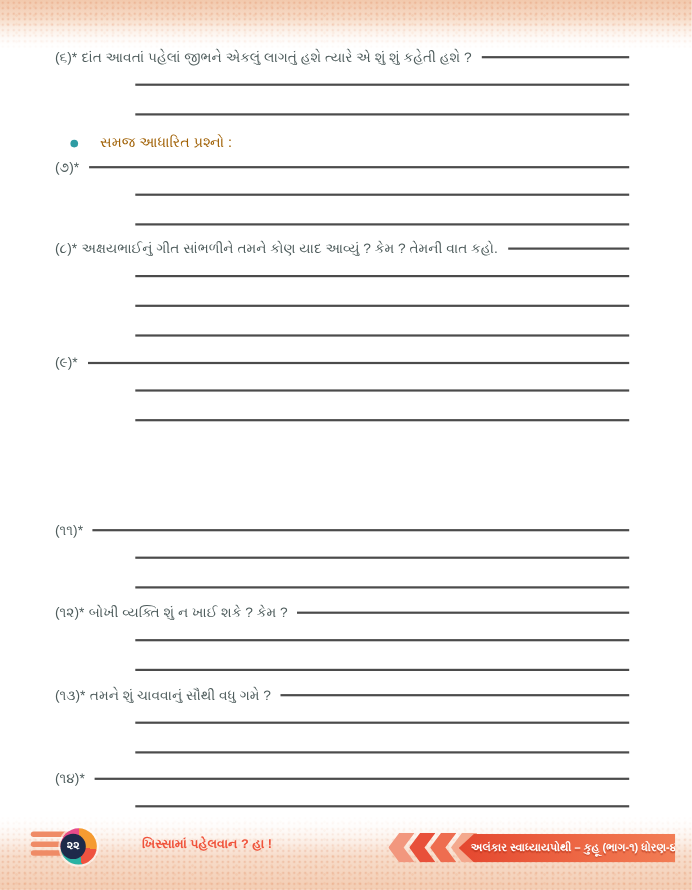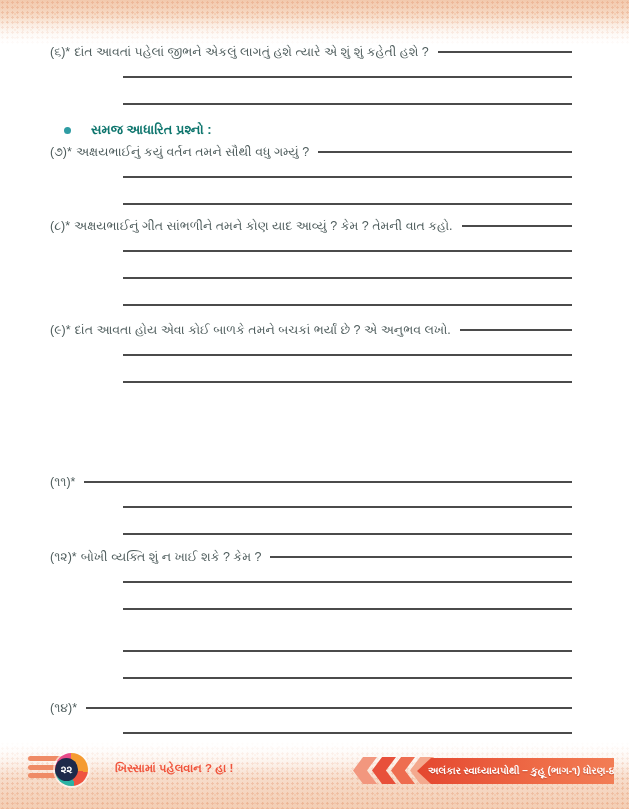--- a/index.html
+++ b/index.html
@@ -61,21 +61,21 @@
     border-bottom:2px solid #4b4b4b;
   }
   
   .section-header{
     position:absolute;left:64px;right:57px;display:flex;align-items:center;
   }
   .bullet{
     width:7px;height:7px;border-radius:50%;background:#2e9ca3;flex:0 0 auto;
   }
   .section-title{
-    margin-left:20px;font-size:13px;font-weight:bold;color:#0f766e;
+    margin-left:20px;font-size:13px;font-weight:normal;color:#a16207;
   }
   
   .footer{position:absolute;left:0;right:0;top:748px;height:46px;}
   .stripes{position:absolute;left:28px;top:8px;width:40px;}
   .stripe{height:5px;border-radius:3px;background:#ef8b66;margin-bottom:3.5px;}
   .badge{
     position:absolute;left:55px;top:5px;width:33px;height:33px;border-radius:50%;
     background:conic-gradient(from 0deg,
       #f59b31 0deg 100deg,
       #ef5340 100deg 170deg,
@@ -83,21 +83,21 @@
       #e84b8a 262deg 360deg);
     display:flex;align-items:center;justify-content:flex-start;
     box-shadow:0 0 0 2px rgba(255,255,255,0.6);
   }
   .badge-inner{
     width:23px;height:23px;border-radius:50%;background:#1e2a4a;
     color:#ffffff;font-size:10px;font-weight:bold;
     display:flex;align-items:center;justify-content:center;
   }
   .lesson-title{
-    position:absolute;left:86px;top:14px;
+    position:absolute;left:100px;top:14px;
     font-size:11.5px;font-weight:bold;color:#f0543c;padding-left:29px;
   }
   .chevrons{position:absolute;left:353px;top:9px;display:flex;}
   .chev{
     width:24px;height:27px;margin-right:-5px;
     clip-path:polygon(100% 0,42% 0,0 50%,42% 100%,100% 100%,58% 50%);
   }
   .chev:nth-child(1){background:#f2977e;}
   .chev:nth-child(2){background:#e8503a;}
   .chev:nth-child(3){background:#ee6d50;}
@@ -132,42 +132,40 @@
   </section>
 
   <div class="section-header" style="top:122px">
     <span class="bullet"></span>
     <span class="section-title">સમજ આધારિત પ્રશ્નો :</span>
   </div>
 
   <section class="q" style="top:145px">
     <div class="q-row">
       <span class="q-label">(૭)*</span>
-      <span class="q-text">અક્ષયભાઈનું કયું વર્તન તમને સૌથી વધુ ગમ્યું ?</span>
       <span class="q-line"></span>
     </div>
     <div class="a-line"></div>
     <div class="a-line"></div>
   </section>
 
   <section class="q" style="top:219px">
     <div class="q-row">
       <span class="q-label">(૮)*</span>
       <span class="q-text">અક્ષયભાઈનું ગીત સાંભળીને તમને કોણ યાદ આવ્યું ? કેમ ? તેમની વાત કહો.</span>
       <span class="q-line"></span>
     </div>
     <div class="a-line"></div>
     <div class="a-line"></div>
     <div class="a-line"></div>
   </section>
 
   <section class="q" style="top:323px">
     <div class="q-row">
       <span class="q-label">(૯)*</span>
-      <span class="q-text">દાંત આવતા હોય એવા કોઈ બાળકે તમને બચકાં ભર્યાં છે ? એ અનુભવ લખો.</span>
       <span class="q-line"></span>
     </div>
     <div class="a-line"></div>
     <div class="a-line"></div>
   </section>
 
 
   <section class="q" style="top:475px">
     <div class="q-row">
       <span class="q-label">(૧૧)*</span>
@@ -181,20 +179,25 @@
     <div class="q-row">
       <span class="q-label">(૧૨)*</span>
       <span class="q-text">બોખી વ્યક્તિ શું ન ખાઈ શકે ? કેમ ?</span>
       <span class="q-line"></span>
     </div>
     <div class="a-line"></div>
     <div class="a-line"></div>
   </section>
 
   <section class="q" style="top:625px">
+    <div class="q-row">
+      <span class="q-label">(૧૩)*</span>
+      <span class="q-text">તમને શું ચાવવાનું સૌથી વધુ ગમે ?</span>
+      <span class="q-line"></span>
+    </div>
     <div class="a-line"></div>
     <div class="a-line"></div>
   </section>
 
   <section class="q" style="top:701px">
     <div class="q-row">
       <span class="q-label">(૧૪)*</span>
       <span class="q-line"></span>
     </div>
     <div class="a-line"></div>

